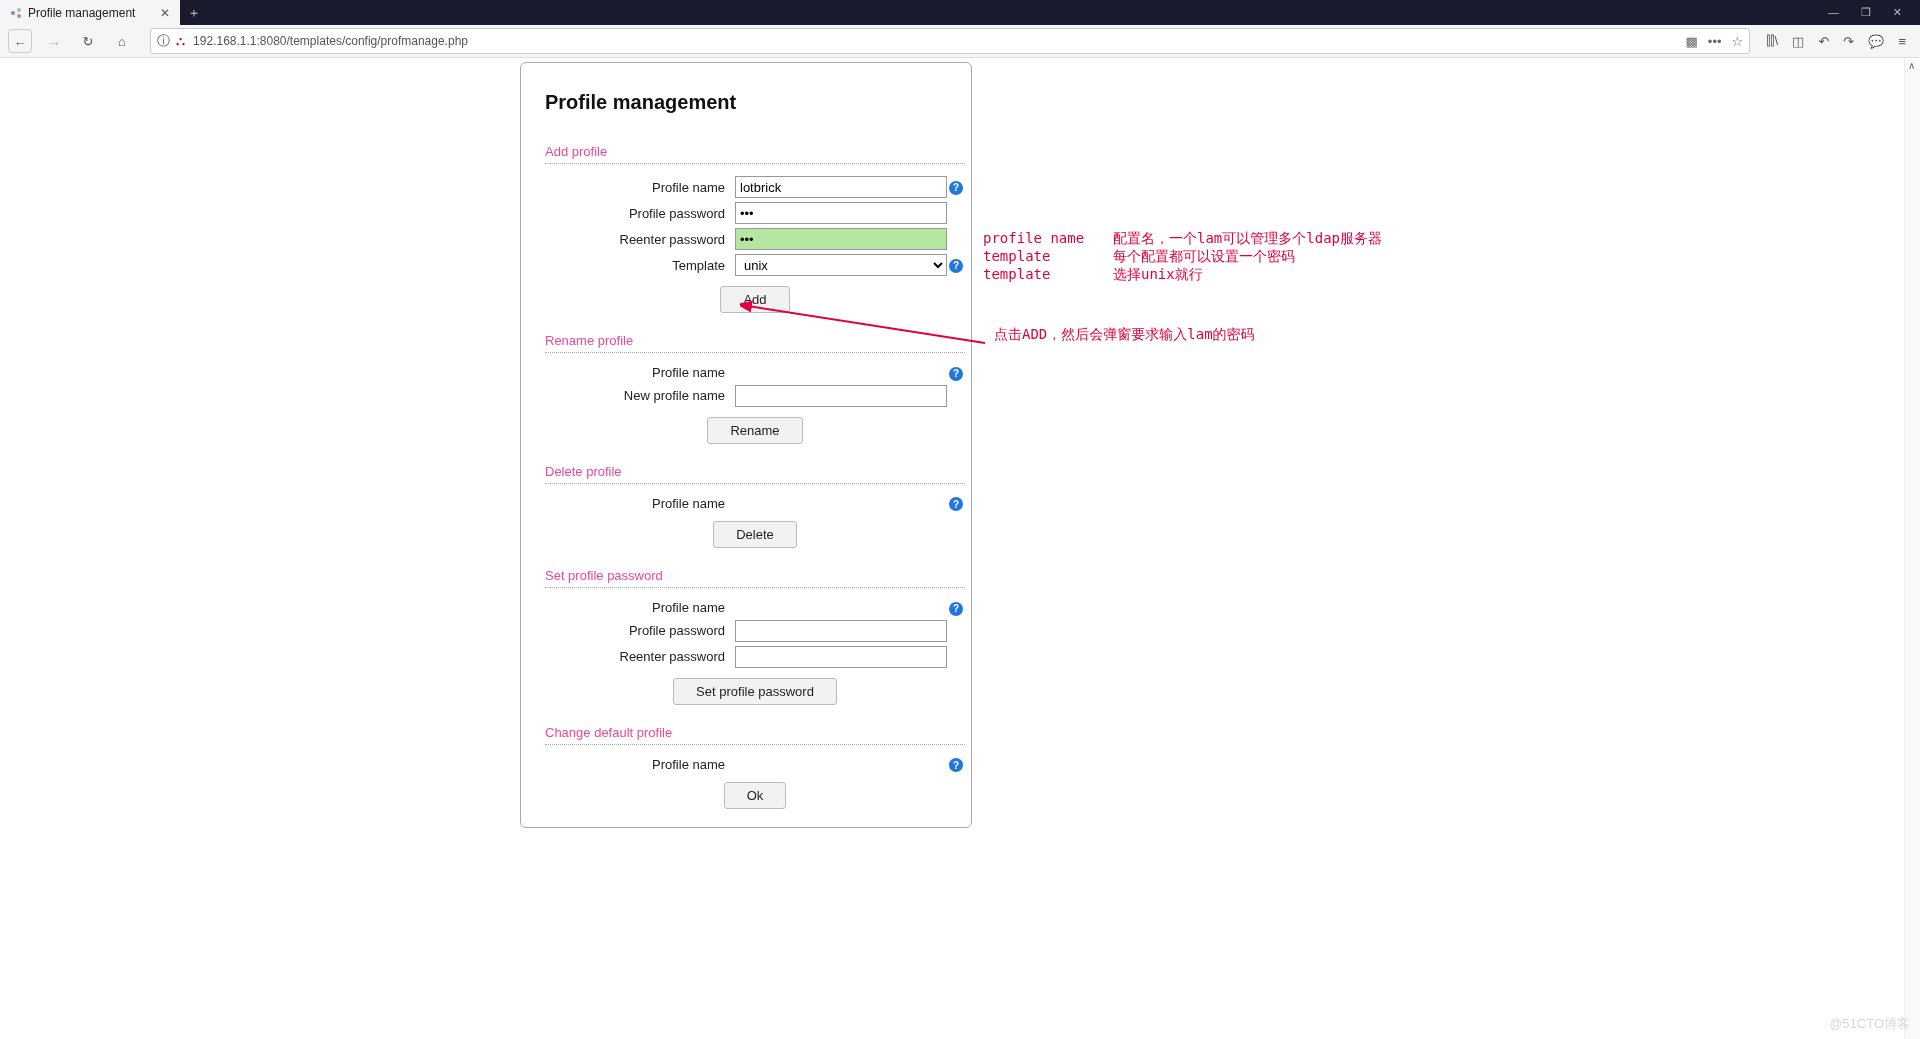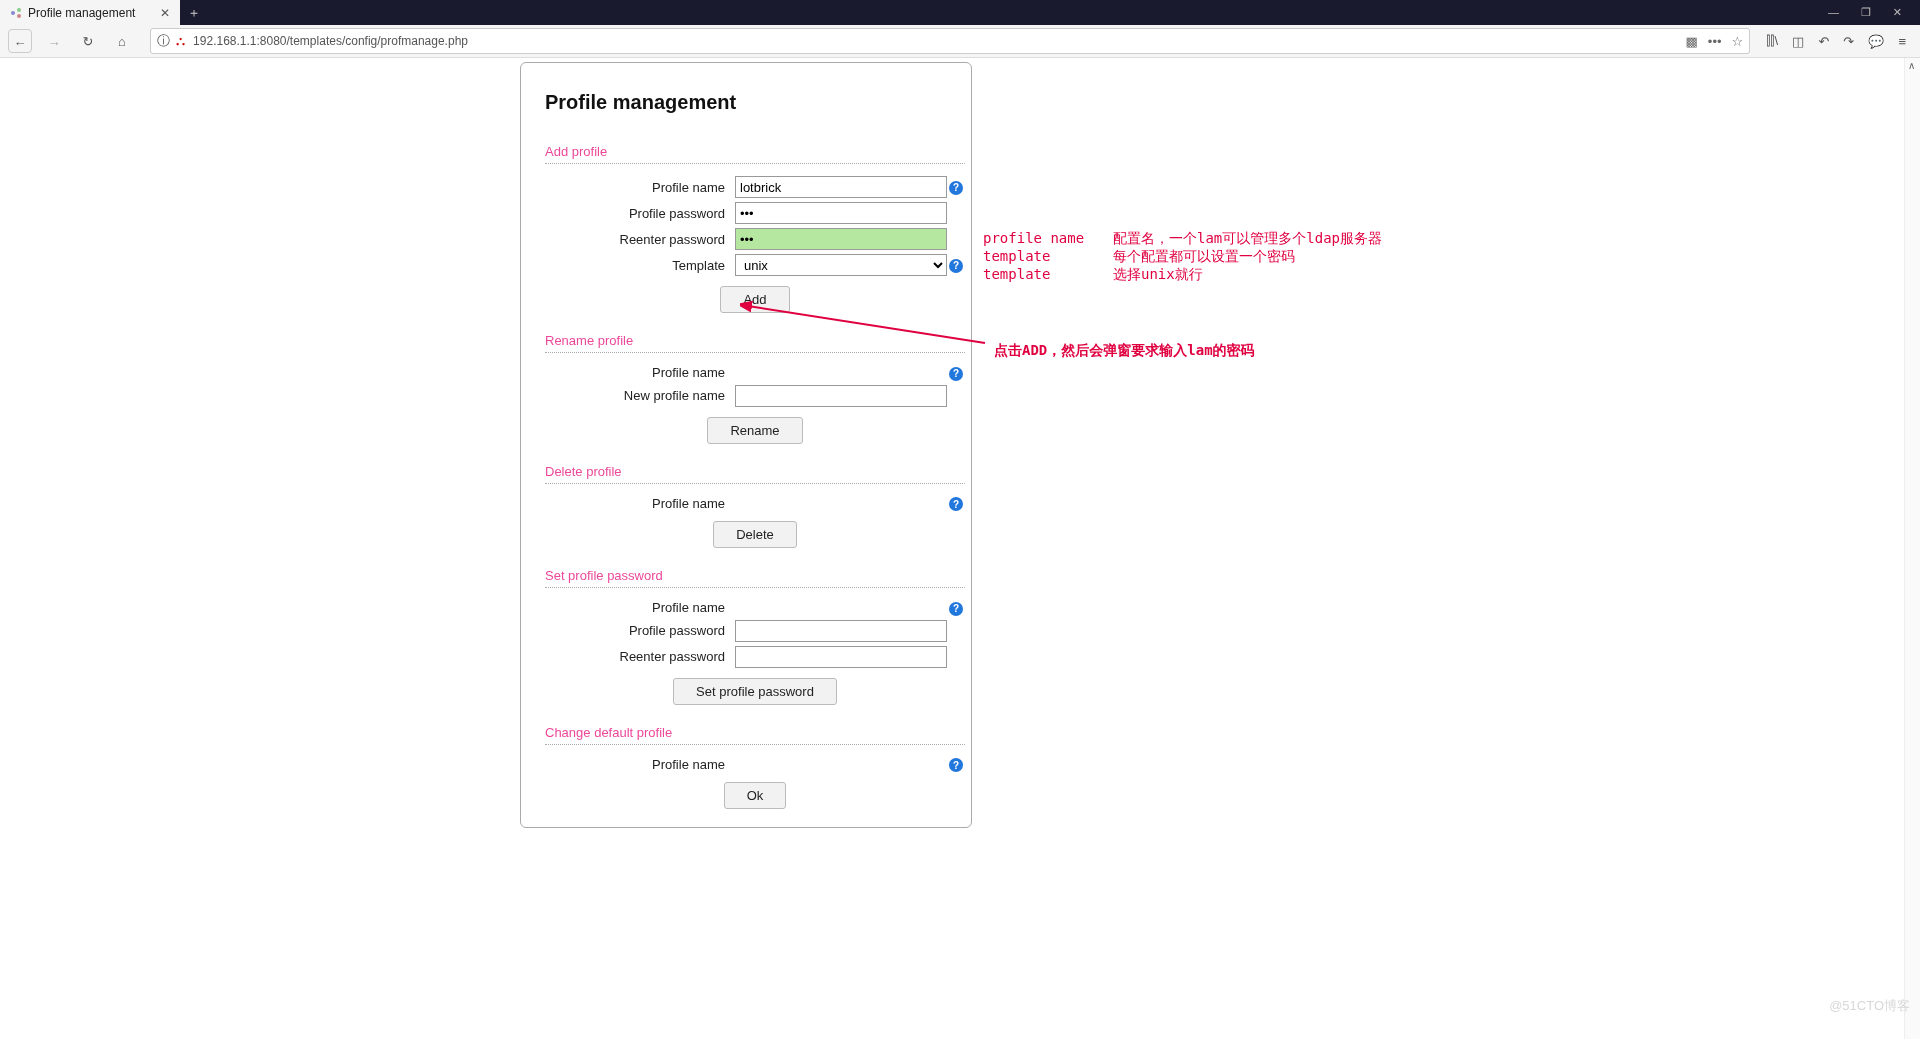--- a/index.html
+++ b/index.html
@@ -44,21 +44,21 @@
 .frow .help { width:18px; text-align:center; }
 .help-icon { display:inline-flex; width:14px; height:14px; border-radius:50%; background:#2277dd; color:#fff; font-size:10px; align-items:center; justify-content:center; font-weight:bold; cursor:pointer; }
 .btn-row { display:flex; justify-content:center; margin-top:10px; }
 button.ui { border:1px solid #bbb; background:#f2f2f2; border-radius:3px; padding:5px 22px; font-size:13px; color:#222; cursor:pointer; }
 
 
 .anno { position:absolute; font-family: "SimSun", monospace; font-size:14px; color:#e00040; white-space: pre; }
 .anno-table { display:grid; grid-template-columns: 120px auto; column-gap: 10px; }
 .arrow-svg { position:absolute; pointer-events:none; }
 
-.watermark { position:fixed; right:10px; bottom:24px; color:#d8d8d8; font-size:13px; }
+.watermark { position:fixed; right:10px; bottom:6px; color:#d8d8d8; font-size:13px; }
 </style>
 </head>
 <body>
 
 <div class="titlebar">
   <div class="tabs-row">
     <div class="tab">
       <span class="favicon">
         <svg viewBox="0 0 12 12">
             <circle cx="3" cy="6" r="2" fill="#88c"></circle>
@@ -212,17 +212,17 @@
 
   <svg class="arrow-svg" style="left:740px; top:240px; width:250px; height:50px;">
     <defs>
         <marker id="ah" markerWidth="10" markerHeight="10" refX="2" refY="3" orient="auto">
           <path d="M0,0 L0,6 L8,3 z" fill="#e00040"></path>
         </marker>
       </defs>
     <line x1="245" y1="45" x2="8" y2="8" stroke="#e00040" stroke-width="2" marker-end="url(#ah)"></line>
   </svg>
 
-  <div class="anno" style="left:994px; top:284px;font-weight:bold;">点击ADD，然后会弹窗要求输入lam的密码</div>
+  <div class="anno" style="left:994px; top:268px;">点击ADD，然后会弹窗要求输入lam的密码</div>
 
 </div>
 
 <div class="watermark">@51CTO博客</div>
 
 </body></html>

